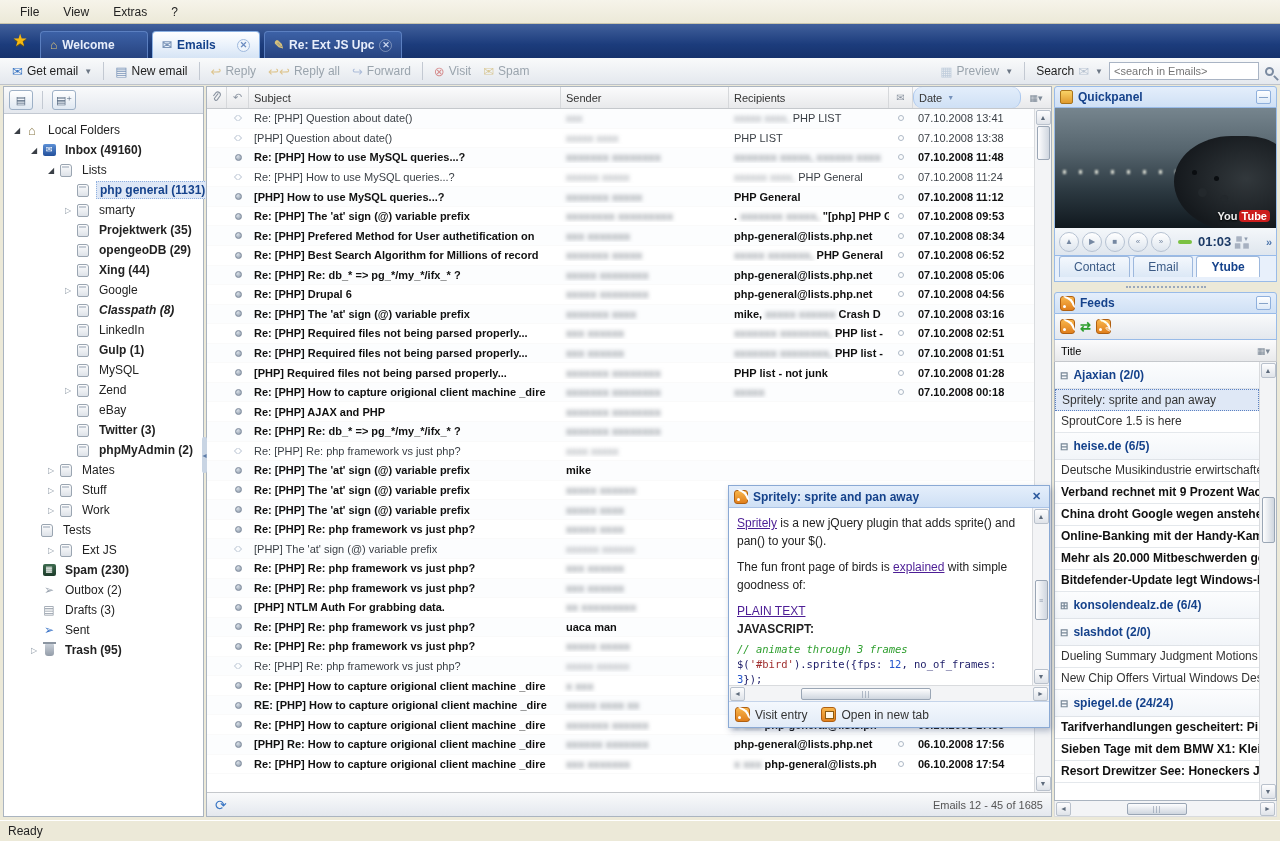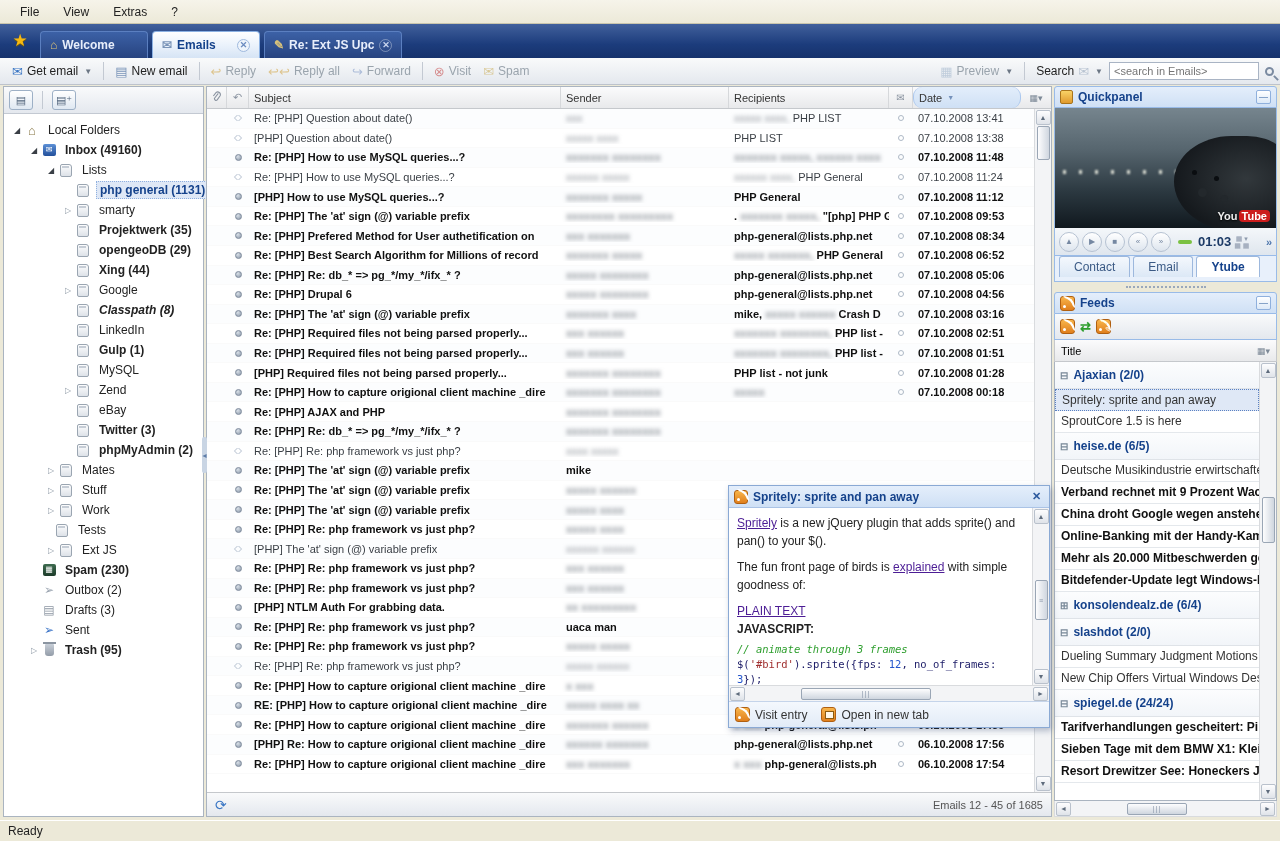--- a/index.html
+++ b/index.html
@@ -475,21 +475,21 @@
           </span>
           <span class="tree-label">Stuff</span>
         </div>
         <div class="tree-row" style="padding-left: 40px;">
           <span class="tree-arrow closed">▷</span>
           <span class="ticon-box">
             <span class="i-folder"></span>
           </span>
           <span class="tree-label">Work</span>
         </div>
-        <div class="tree-row" style="padding-left: 36px;">
+        <div class="tree-row" style="padding-left: 21px;">
           <span class="tree-arrow"></span>
           <span class="ticon-box">
             <span class="i-folder"></span>
           </span>
           <span class="tree-label">Tests</span>
         </div>
         <div class="tree-row" style="padding-left: 40px;">
           <span class="tree-arrow closed">▷</span>
           <span class="ticon-box">
             <span class="i-folder"></span>

